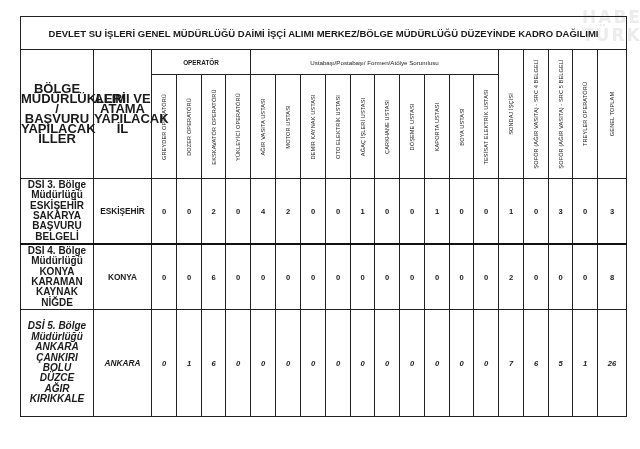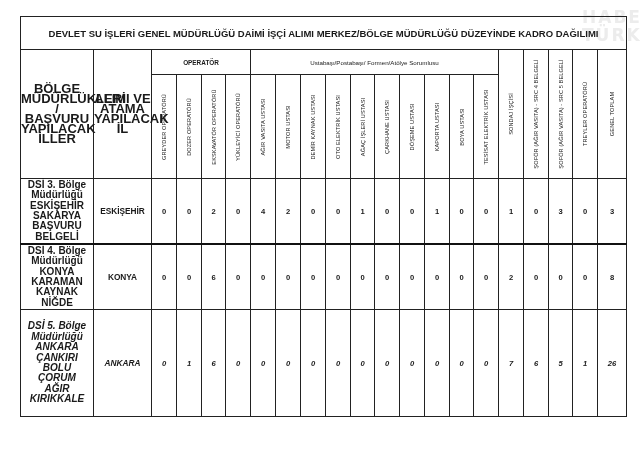--- a/index.html
+++ b/index.html
@@ -196,21 +196,21 @@
     <td class="num">8</td>
   </tr>
 
   <tr class="r3">
     <td class="region">
       <span class="region-line">DSİ 5. Bölge</span>
       <span class="region-line">Müdürlüğü</span>
       <span class="region-line">ANKARA</span>
       <span class="region-line">ÇANKIRI</span>
       <span class="region-line">BOLU</span>
-      <span class="region-line">ÇORUM</span>
+      <span class="region-line">DÜZCE</span>
       <span class="region-line">AĞIR</span>
       <span class="region-line">KIRIKKALE</span>
     </td>
     <td class="city">ANKARA</td>
     <td class="num">0</td>
     <td class="num">1</td>
     <td class="num">6</td>
     <td class="num">0</td>
     <td class="num">0</td>
     <td class="num">0</td>

